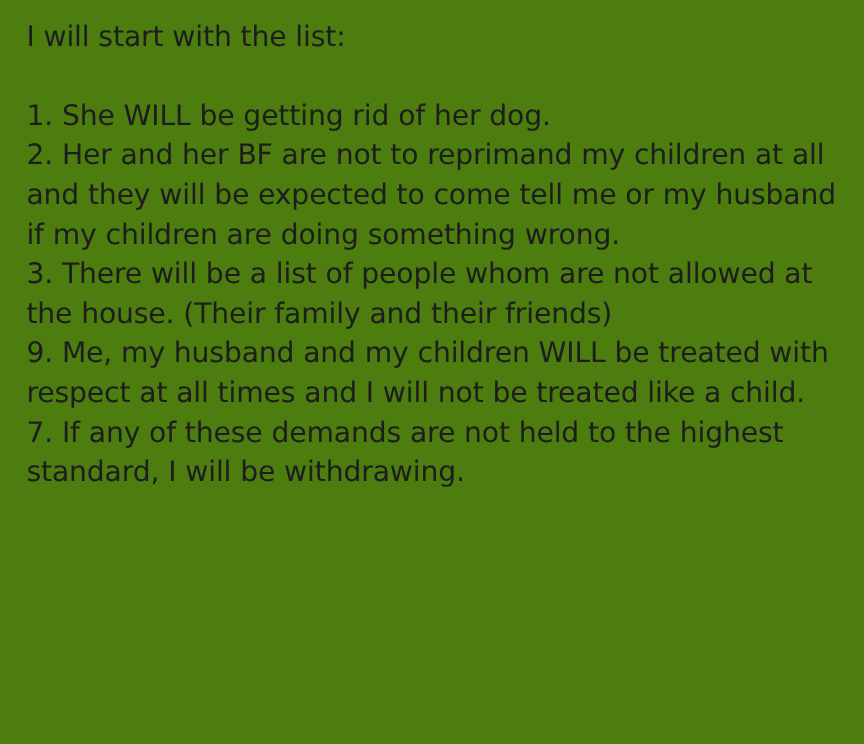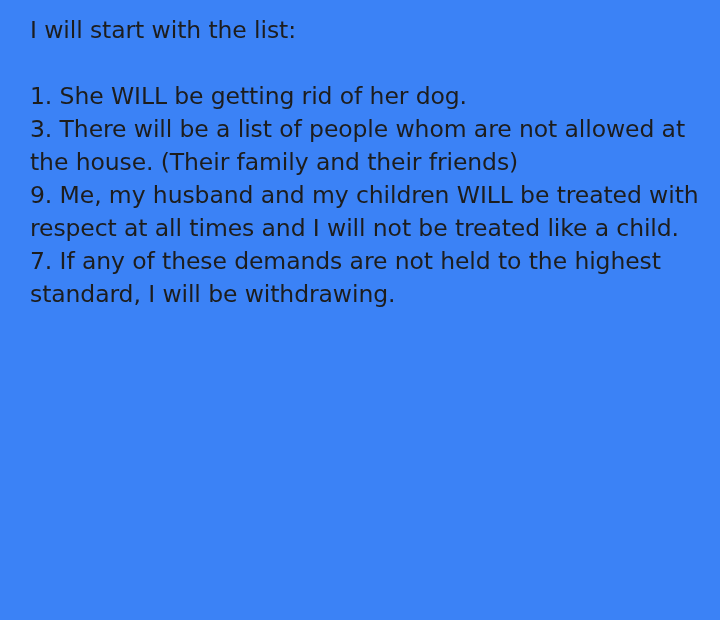--- a/index.html
+++ b/index.html
@@ -11,22 +11,22 @@
     height: 620px;
     background: #ffffff;
     font-family: "DejaVu Sans", sans-serif;
     color: #1a1a1a;
     overflow: hidden;
   }
   .page {
     box-sizing: border-box;
     width: 720px;
     height: 620px;
-    padding: 14px 16px 0 30px;
-    background: #3b82f6;
+    padding: 14px 16px 0 22px;
+    background: #4d7c0f;
   }
   .para {
     font-size: 23.5px;
     line-height: 33px;
     letter-spacing: -0.1px;
     color: #1d1d1d;
     white-space: pre-wrap;
     word-wrap: break-word;
   }
   .intro {
@@ -44,19 +44,20 @@
 </style>
 </head>
 <body>
 
 <div class="page">
 
   <p class="para intro">I will start with the list:</p>
 
   <div class="list-block">
     <p class="para list-item">1. She WILL be getting rid of her dog.</p>
+    <p class="para list-item">2. Her and her BF are not to reprimand my children at all and they will be expected to come tell me or my husband if my children are doing something wrong.</p>
     <p class="para list-item">3. There will be a list of people whom are not allowed at the house. (Their family and their friends)</p>
     <p class="para list-item">9. Me, my husband and my children WILL be treated with respect at all times and I will not be treated like a child.</p>
     <p class="para list-item">7. If any of these demands are not held to the highest standard, I will be withdrawing.</p>
   </div>
 
 
 </div>
 
 </body></html>

